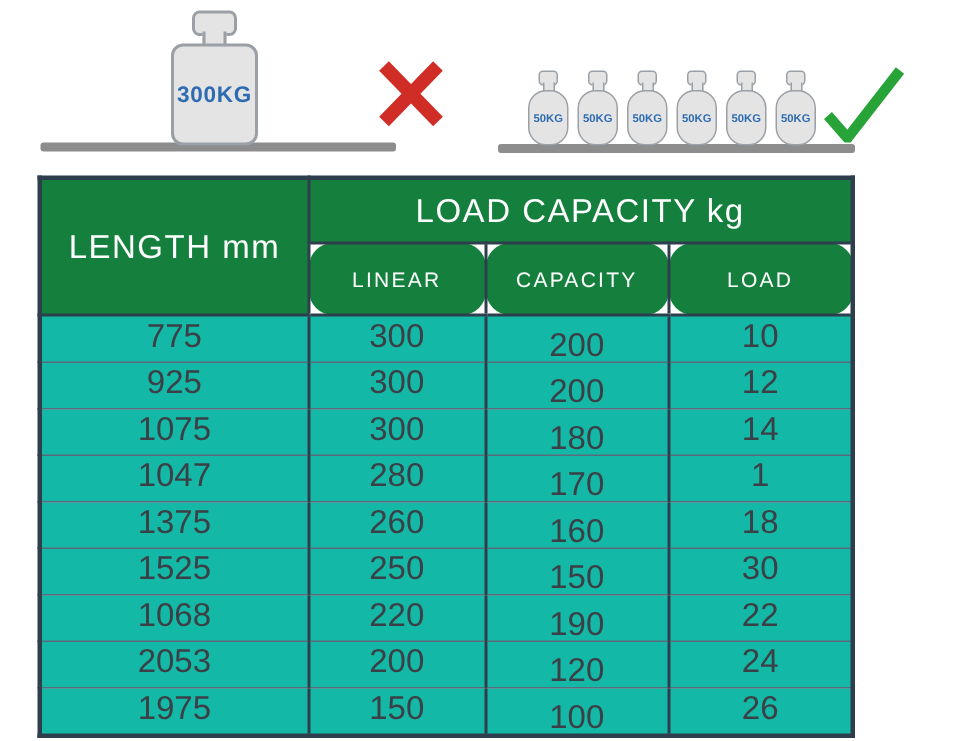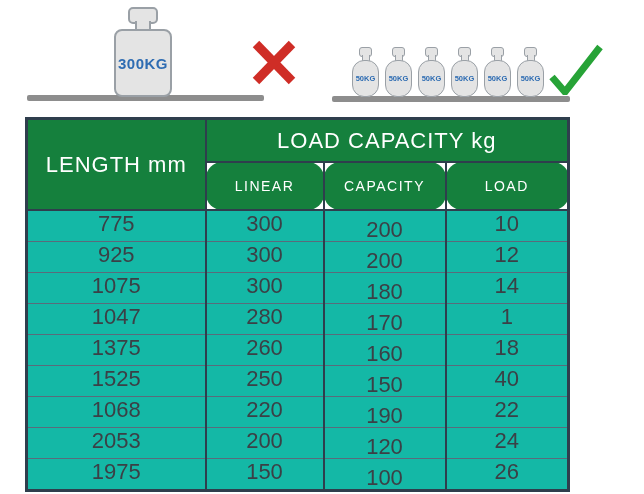--- a/index.html
+++ b/index.html
@@ -192,21 +192,21 @@
       <tr>
         <td><span>1375</span></td>
         <td><span>260</span></td>
         <td><span>160</span></td>
         <td><span>18</span></td>
       </tr>
       <tr>
         <td><span>1525</span></td>
         <td><span>250</span></td>
         <td><span>150</span></td>
-        <td><span>40</span></td>
+        <td><span>30</span></td>
       </tr>
       <tr>
         <td><span>1068</span></td>
         <td><span>220</span></td>
         <td><span>190</span></td>
         <td><span>22</span></td>
       </tr>
       <tr>
         <td><span>2053</span></td>
         <td><span>200</span></td>

